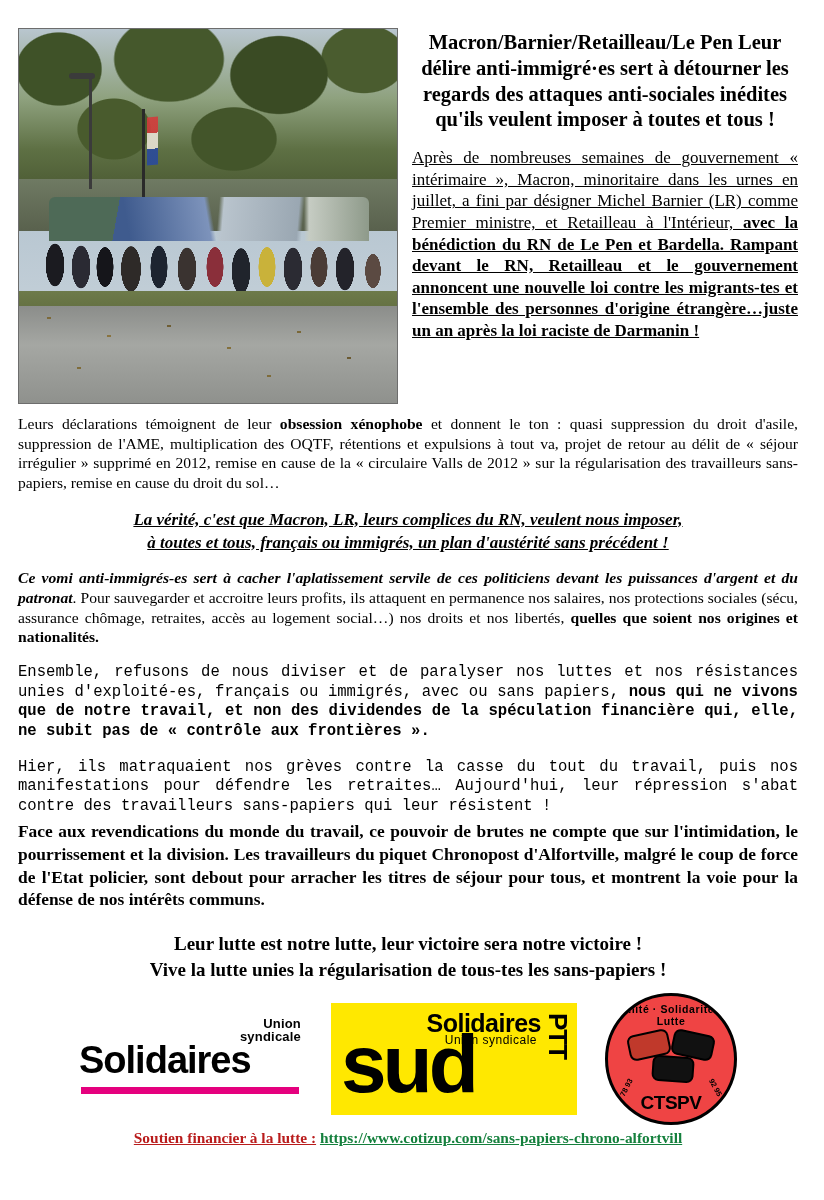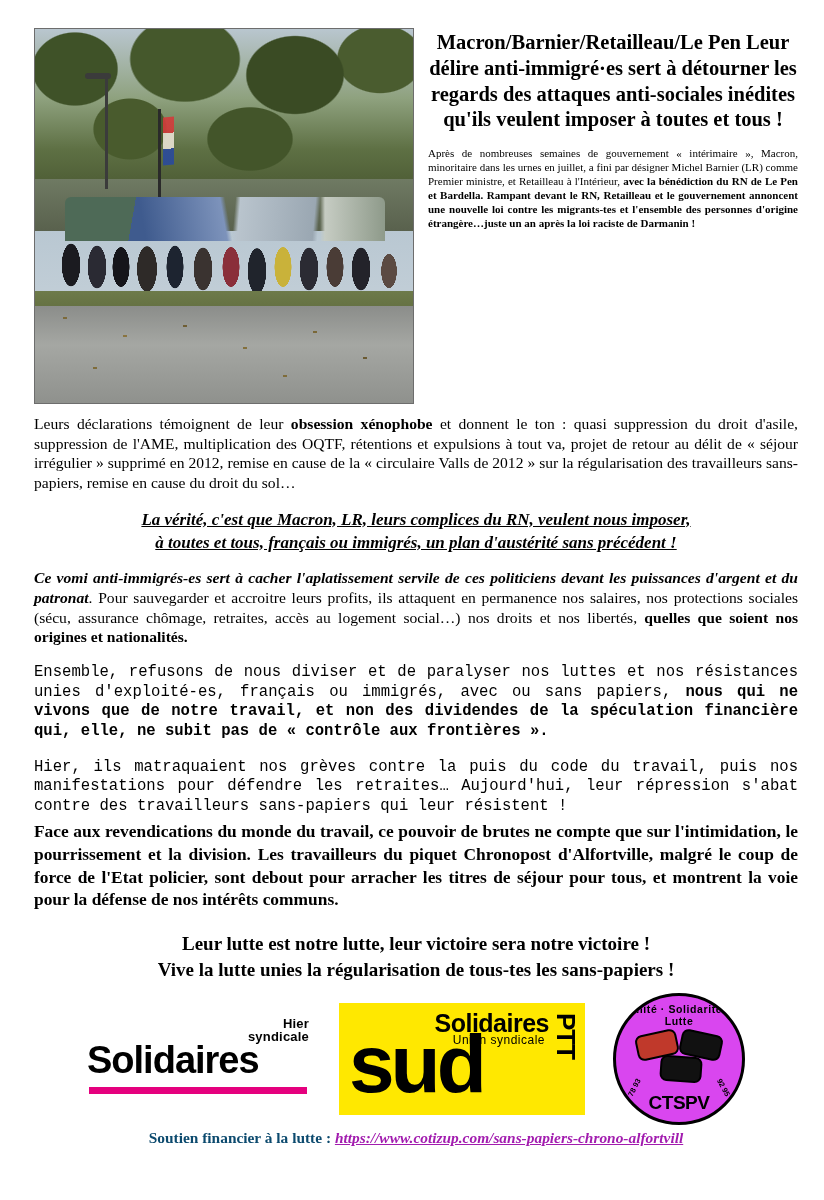--- a/index.html
+++ b/index.html
@@ -12,21 +12,21 @@
     background: #ffffff;
     font-family: "Liberation Serif", serif;
     color: #000000;
     overflow: hidden;
   }
   .page {
     position: relative;
     width: 824px;
     height: 1200px;
     box-sizing: border-box;
-    padding: 28px 26px 10px 34px;
+    padding: 28px 26px 10px 18px;
   }
 
   
   .top {
     display: flex;
     align-items: flex-start;
     gap: 14px;
   }
   .photo {
     width: 378px;
@@ -126,24 +126,25 @@
     min-width: 0;
   }
   .headline {
     font-weight: bold;
     font-size: 20.5px;
     line-height: 1.26;
     text-align: center;
     margin: 2px 0 14px 0;
   }
   .intro {
-    font-size: 11px;
+    font-size: 17px;
     line-height: 1.27;
     text-align: justify;
     margin: 0;
+    text-decoration: underline;
   }
   .intro b { font-weight: bold; }
 
   
   .para {
     font-size: 15.6px;
     line-height: 1.26;
     text-align: justify;
     margin: 10px 0 0 0;
   }
@@ -269,21 +270,21 @@
     writing-mode: vertical-rl;
     letter-spacing: -1px;
   }
 
   .logo-ctspv {
     position: relative;
     width: 126px;
     height: 126px;
     border-radius: 50%;
     border: 3px solid #000;
-    background: #d946ef;
+    background: #ef4444;
     overflow: hidden;
   }
   .logo-ctspv .ring-text {
     position: absolute;
     left: 0; right: 0; top: 7px;
     text-align: center;
     font-family: "Liberation Sans", sans-serif;
     font-weight: bold;
     font-size: 10.5px;
     letter-spacing: .6px;
@@ -327,26 +328,26 @@
   .logo-ctspv .f3 { left: 24px; top: 26px; background: #111; transform: rotate(4deg); }
 
   
   .footer {
     margin-top: 10px;
     text-align: center;
     font-size: 15.4px;
     font-weight: bold;
   }
   .footer .lbl {
-    color: #0c4a6e;
+    text-decoration: underline;
+    color: #b91c1c;
   }
   .footer .url {
     text-decoration: underline;
-    color: #a21caf;
-    font-style: italic;
+    color: #15803d;
   }
 </style>
 </head>
 <body>
 
 <div class="page">
 
   <div class="top">
 
     <div class="photo">
@@ -382,34 +383,34 @@
   </div>
 
   <p class="para">
     <i class="block-ital">Ce vomi anti-immigrés-es sert à cacher l'aplatissement servile de ces politiciens devant les puissances d'argent et du patronat</i><span>. Pour sauvegarder et accroitre leurs profits, ils attaquent en permanence nos salaires, nos protections sociales (sécu, assurance chômage, retraites, accès au logement social…) nos droits et nos libertés, </span><b>quelles que soient nos origines et nationalités.</b>
   </p>
 
   <p class="para tight">
     <span>Ensemble, refusons de nous diviser et de paralyser nos luttes et nos résistances unies d'exploité-es, français ou immigrés, avec ou sans papiers, </span><b>nous qui ne vivons que de notre travail, et non des dividendes de la spéculation financière qui, elle, ne subit pas de « contrôle aux frontières ».</b>
   </p>
 
-  <p class="para tight">Hier, ils matraquaient nos grèves contre la puis du code du travail, puis nos manifestations pour défendre les retraites… Aujourd'hui, leur répression s'abat contre des travailleurs sans-papiers qui leur résistent !</p>
+  <p class="para tight">Hier, ils matraquaient nos grèves contre la casse du tout du travail, puis nos manifestations pour défendre les retraites… Aujourd'hui, leur répression s'abat contre des travailleurs sans-papiers qui leur résistent !</p>
 
   <p class="big">Face aux revendications du monde du travail, ce pouvoir de brutes ne compte que sur l'intimidation, le pourrissement et la division. Les travailleurs du piquet Chronopost d'Alfortville, malgré le coup de force de l'Etat policier, sont debout pour arracher les titres de séjour pour tous, et montrent la voie pour la défense de nos intérêts communs.</p>
 
   <div class="final">
     <div>Leur lutte est notre lutte, leur victoire sera notre victoire !</div>
     <div>Vive la lutte unies la régularisation de tous-tes les sans-papiers !</div>
   </div>
 
   <div class="logos">
 
     <div class="logo-solidaires">
       <div class="union">
-        <div>Hier</div>
+        <div>Union</div>
         <div>syndicale</div>
       </div>
       <div class="word">Solidaires</div>
       <div class="bar"></div>
     </div>
 
     <div class="logo-sud">
       <div class="sud">sud</div>
       <div class="solid">Solidaires</div>
       <div class="mini">Union syndicale</div>

